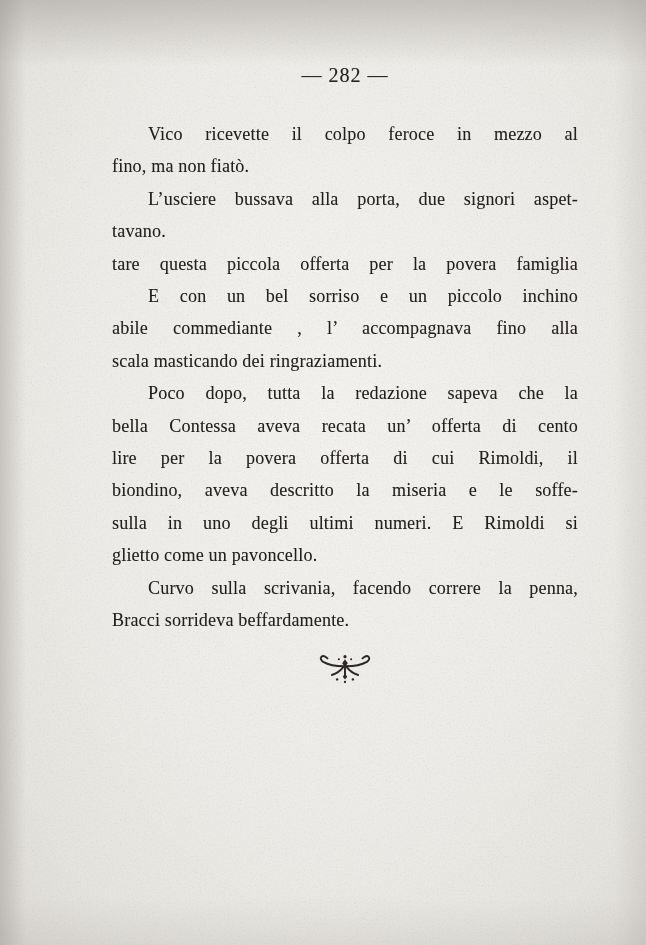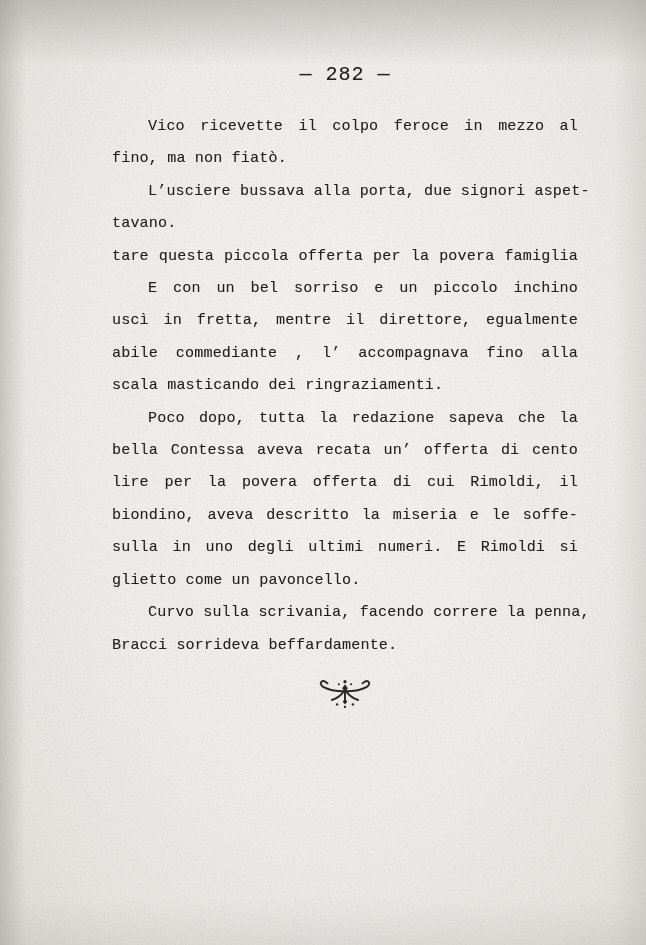--- a/index.html
+++ b/index.html
@@ -12,21 +12,21 @@
     width: 646px;
     height: 945px;
     margin: 0 auto;
     overflow: hidden;
     background:
       linear-gradient(90deg,  rgba(150,146,140,0.40) 0%, rgba(150,146,140,0.00) 4%),
       linear-gradient(180deg, rgba(148,144,138,0.45) 0%, rgba(148,144,138,0.00) 7%),
       linear-gradient(270deg, rgba(165,161,155,0.22) 0%, rgba(165,161,155,0.00) 5%),
       linear-gradient(0deg,   rgba(165,161,155,0.18) 0%, rgba(165,161,155,0.00) 5%),
       radial-gradient(ellipse at 52% 42%, #f4f2ef 0%, #edebe7 55%, #e5e3de 82%, #dbd8d3 100%);
-    font-family: Liberation Mono, monospace;
+    font-family: Liberation Serif, serif;
     color: #211e1b;
   }
   .grain {
     position: absolute;
     inset: 0;
     pointer-events: none;
   }
   .content {
     position: relative;
     padding-top: 62px;
@@ -35,22 +35,22 @@
   }
   .folio {
     text-align: center;
     font-size: 20px;
     line-height: 26px;
     letter-spacing: 1px;
     color: #24211e;
     text-shadow: 0.2px 0.2px 0 rgba(33,30,27,0.35);
   }
   .body-text {
-    margin-top: 23px;
-    font-size: 15px;
+    margin-top: 30px;
+    font-size: 18px;
     line-height: 32.4px;
     letter-spacing: 0.2px;
     text-shadow: 0.2px 0.2px 0 rgba(33,30,27,0.30);
   }
   .para { margin: 0; padding: 0; }
   .line {
     text-align: justify;
     text-align-last: justify;
     white-space: nowrap;
     overflow: visible;
@@ -98,21 +98,20 @@
         <div class="line last">tavano.</div>
       </div>
 
 
       <div class="para">
         <div class="line">tare questa piccola offerta per la povera famiglia</div>
       </div>
 
       <div class="para">
         <div class="line first">E con un bel sorriso e un piccolo inchino</div>
-        <div class="line">uscì in fretta, mentre il direttore, egualmente</div>
         <div class="line">abile commediante , l’ accompagnava fino alla</div>
         <div class="line last">scala masticando dei ringraziamenti.</div>
       </div>
 
       <div class="para">
         <div class="line first">Poco dopo, tutta la redazione sapeva che la</div>
         <div class="line">bella Contessa aveva recata un’ offerta di cento</div>
         <div class="line">lire per la povera offerta di cui Rimoldi, il</div>
         <div class="line">biondino, aveva descritto la miseria e le soffe-</div>
         <div class="line">sulla in uno degli ultimi numeri. E Rimoldi si</div>

